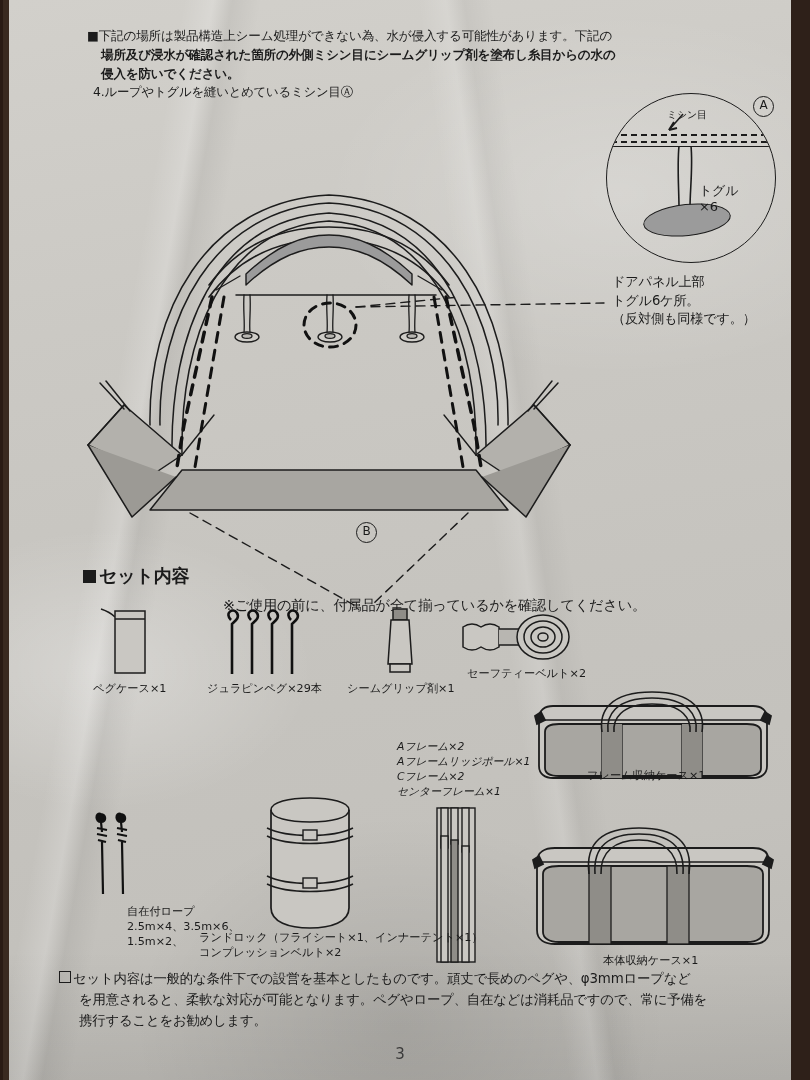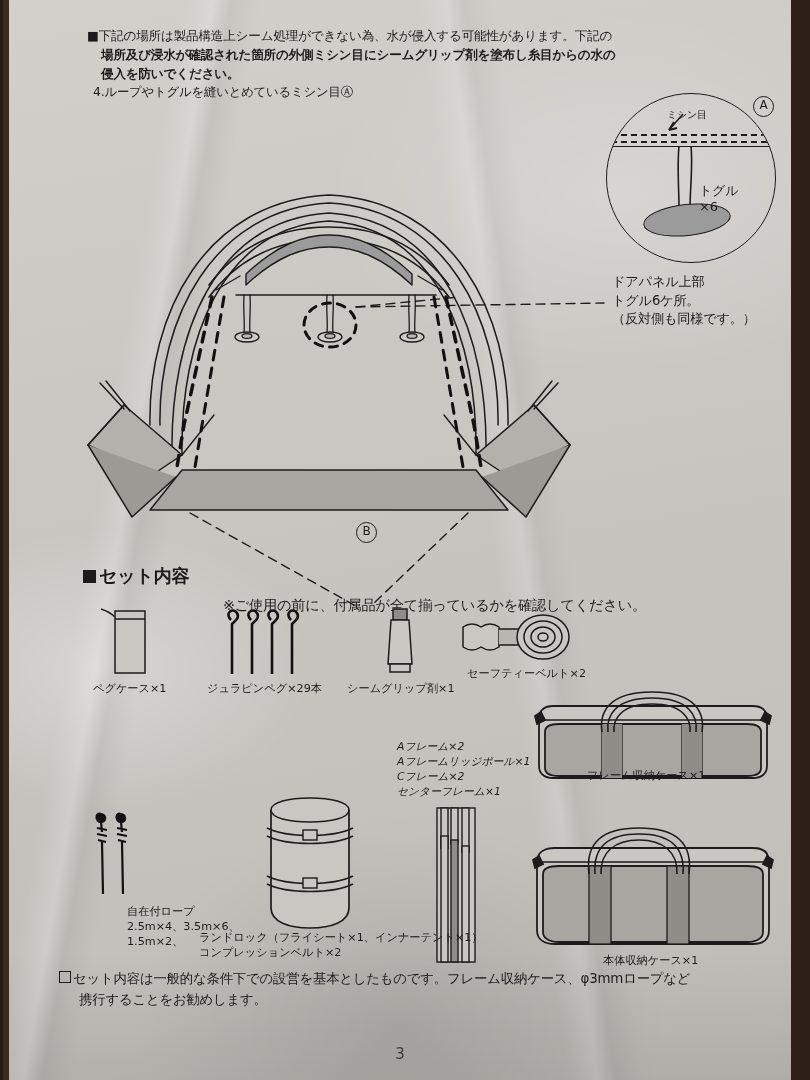--- a/index.html
+++ b/index.html
@@ -299,20 +299,21 @@
 センターフレーム×1</div>
   <div class="ilabel" id="l-framecase">フレーム収納ケース×1</div>
   <div class="ilabel" id="l-rope">自在付ロープ
 2.5m×4、3.5m×6、
 1.5m×2、</div>
   <div class="ilabel" id="l-land">ランドロック（フライシート×1、インナーテント×1）
 コンプレッションベルト×2</div>
   <div class="ilabel" id="l-bodycase">本体収納ケース×1</div>
 
   <div class="txt" id="bottomNote">
-    <div class="ln"><span class="sqo"></span><span>セット内容は一般的な条件下での設営を基本としたものです。フレーム収納ケース、φ3mmロープなど</span></div>
+    <div class="ln"><span class="sqo"></span><span>セット内容は一般的な条件下での設営を基本としたものです。頑丈で長めのペグや、φ3mmロープなど</span></div>
+    <div class="ln i2"><span>を用意されると、柔軟な対応が可能となります。ペグやロープ、自在などは消耗品ですので、常に予備を</span></div>
     <div class="ln i2"><span>携行することをお勧めします。</span></div>
   </div>
 
   <div class="txt" id="pageno">3</div>
 
  </div>
 </div>
 
 </body></html>

